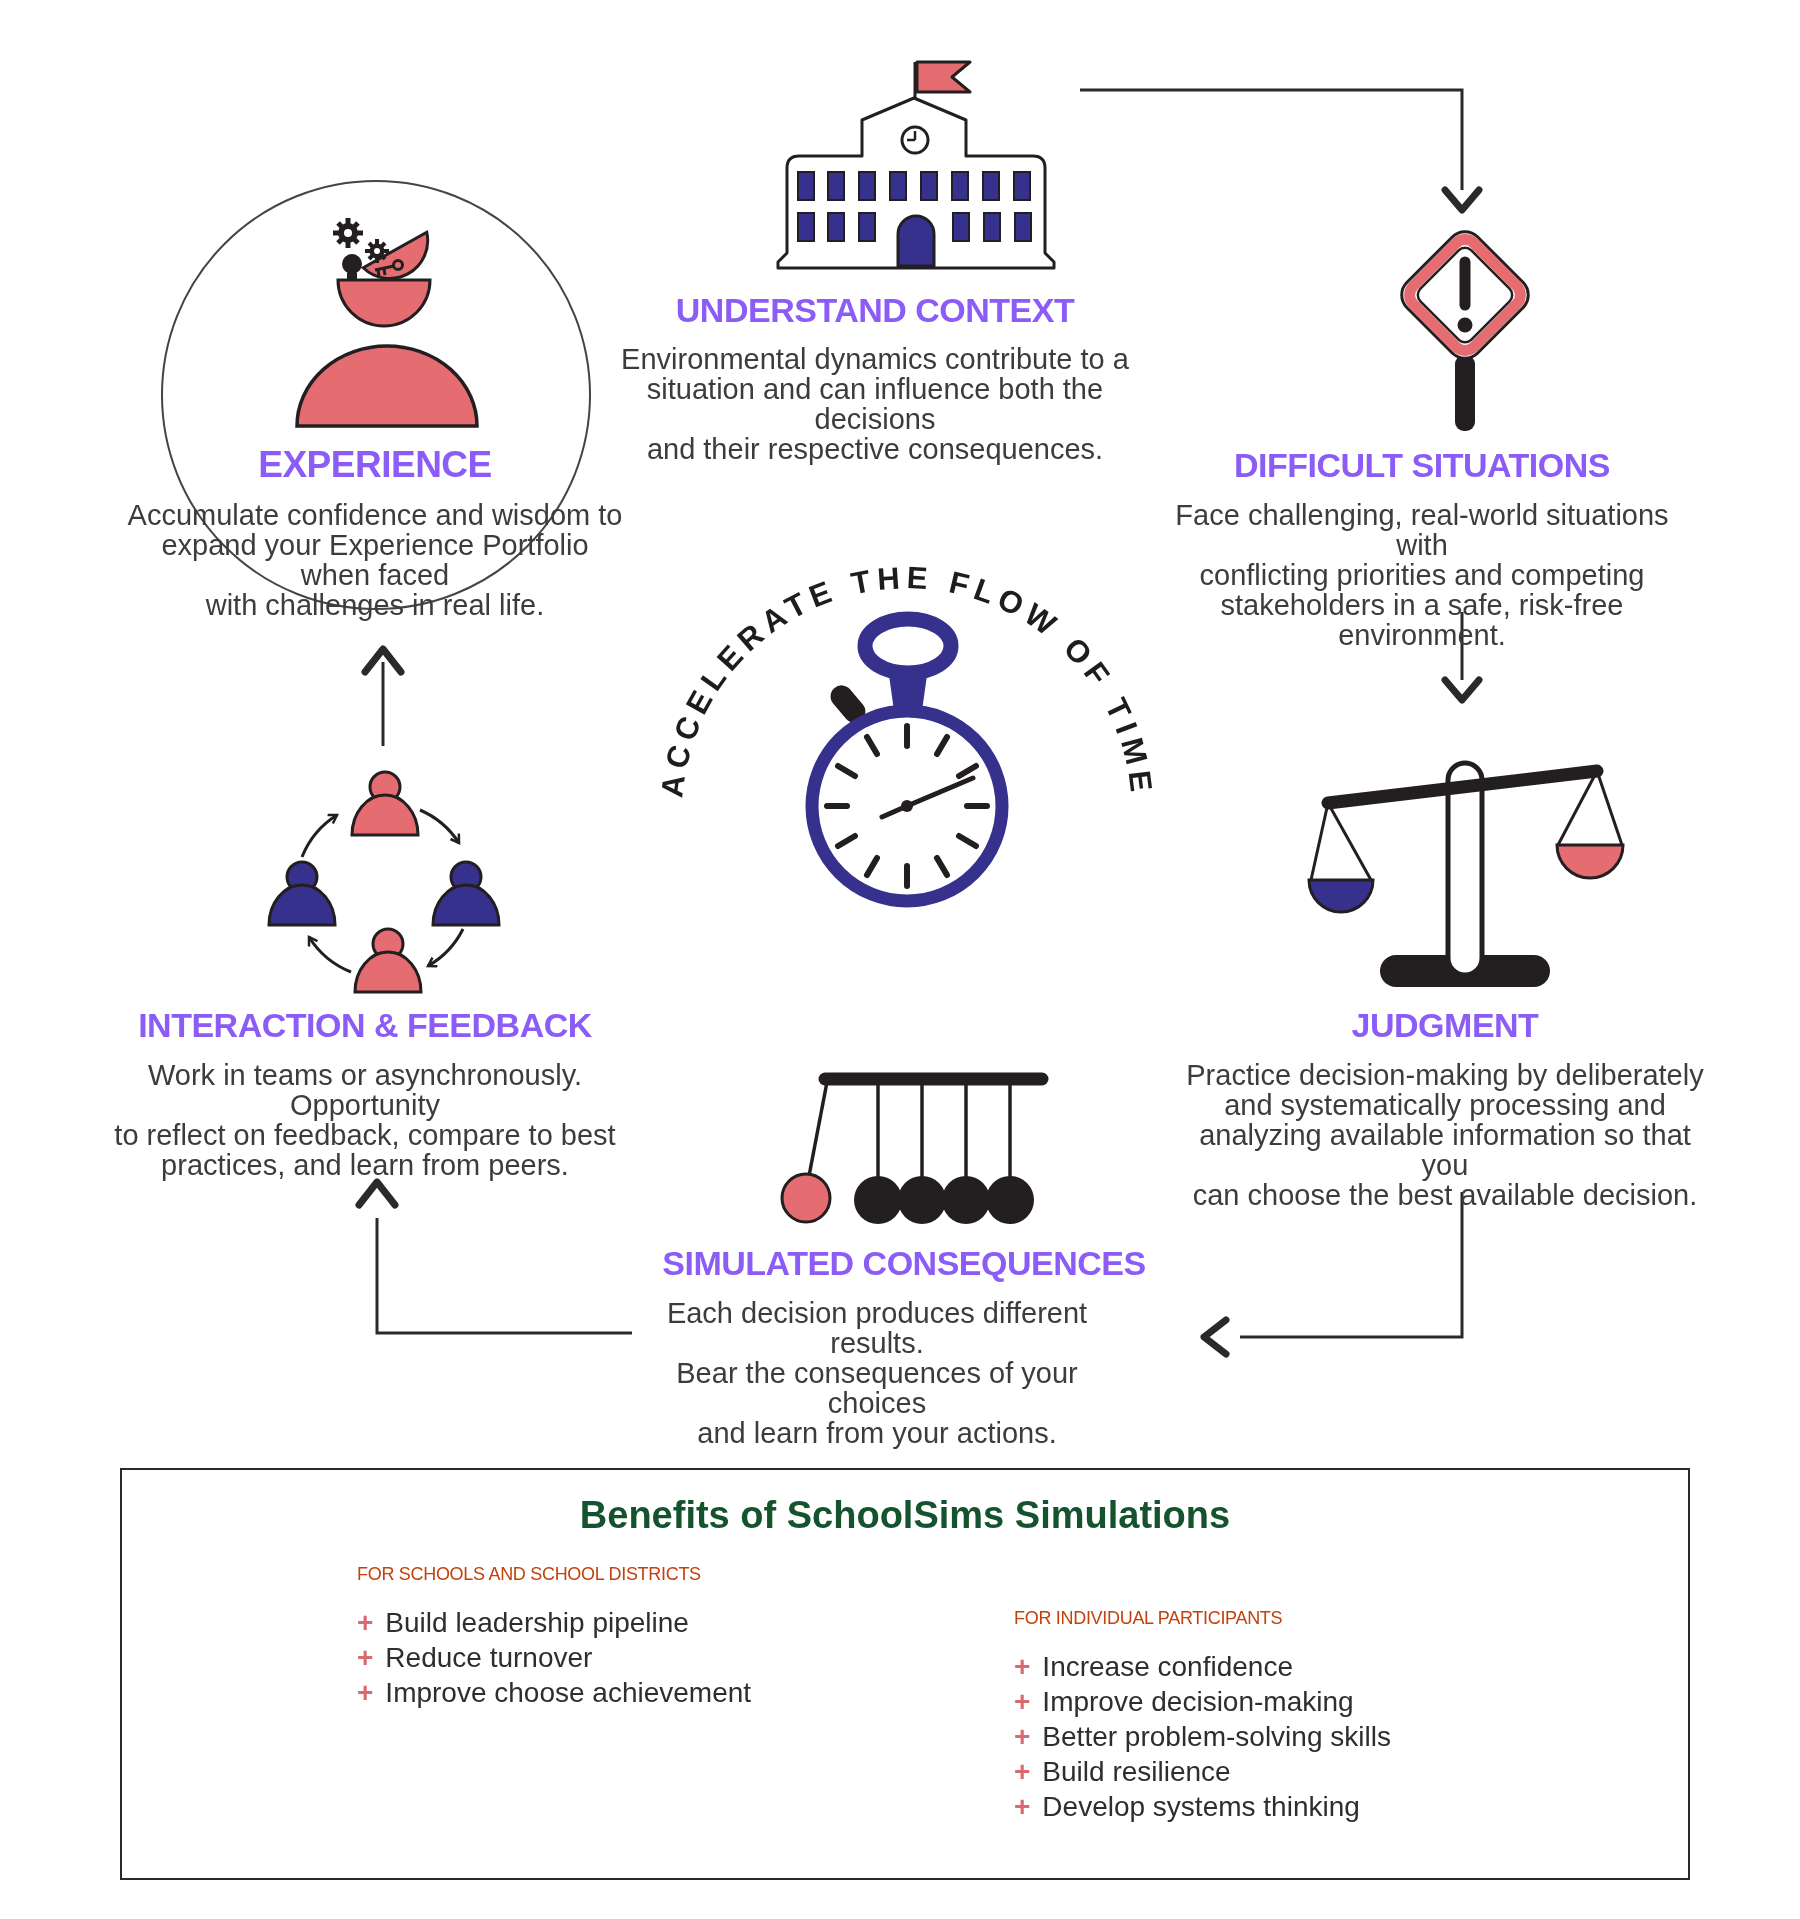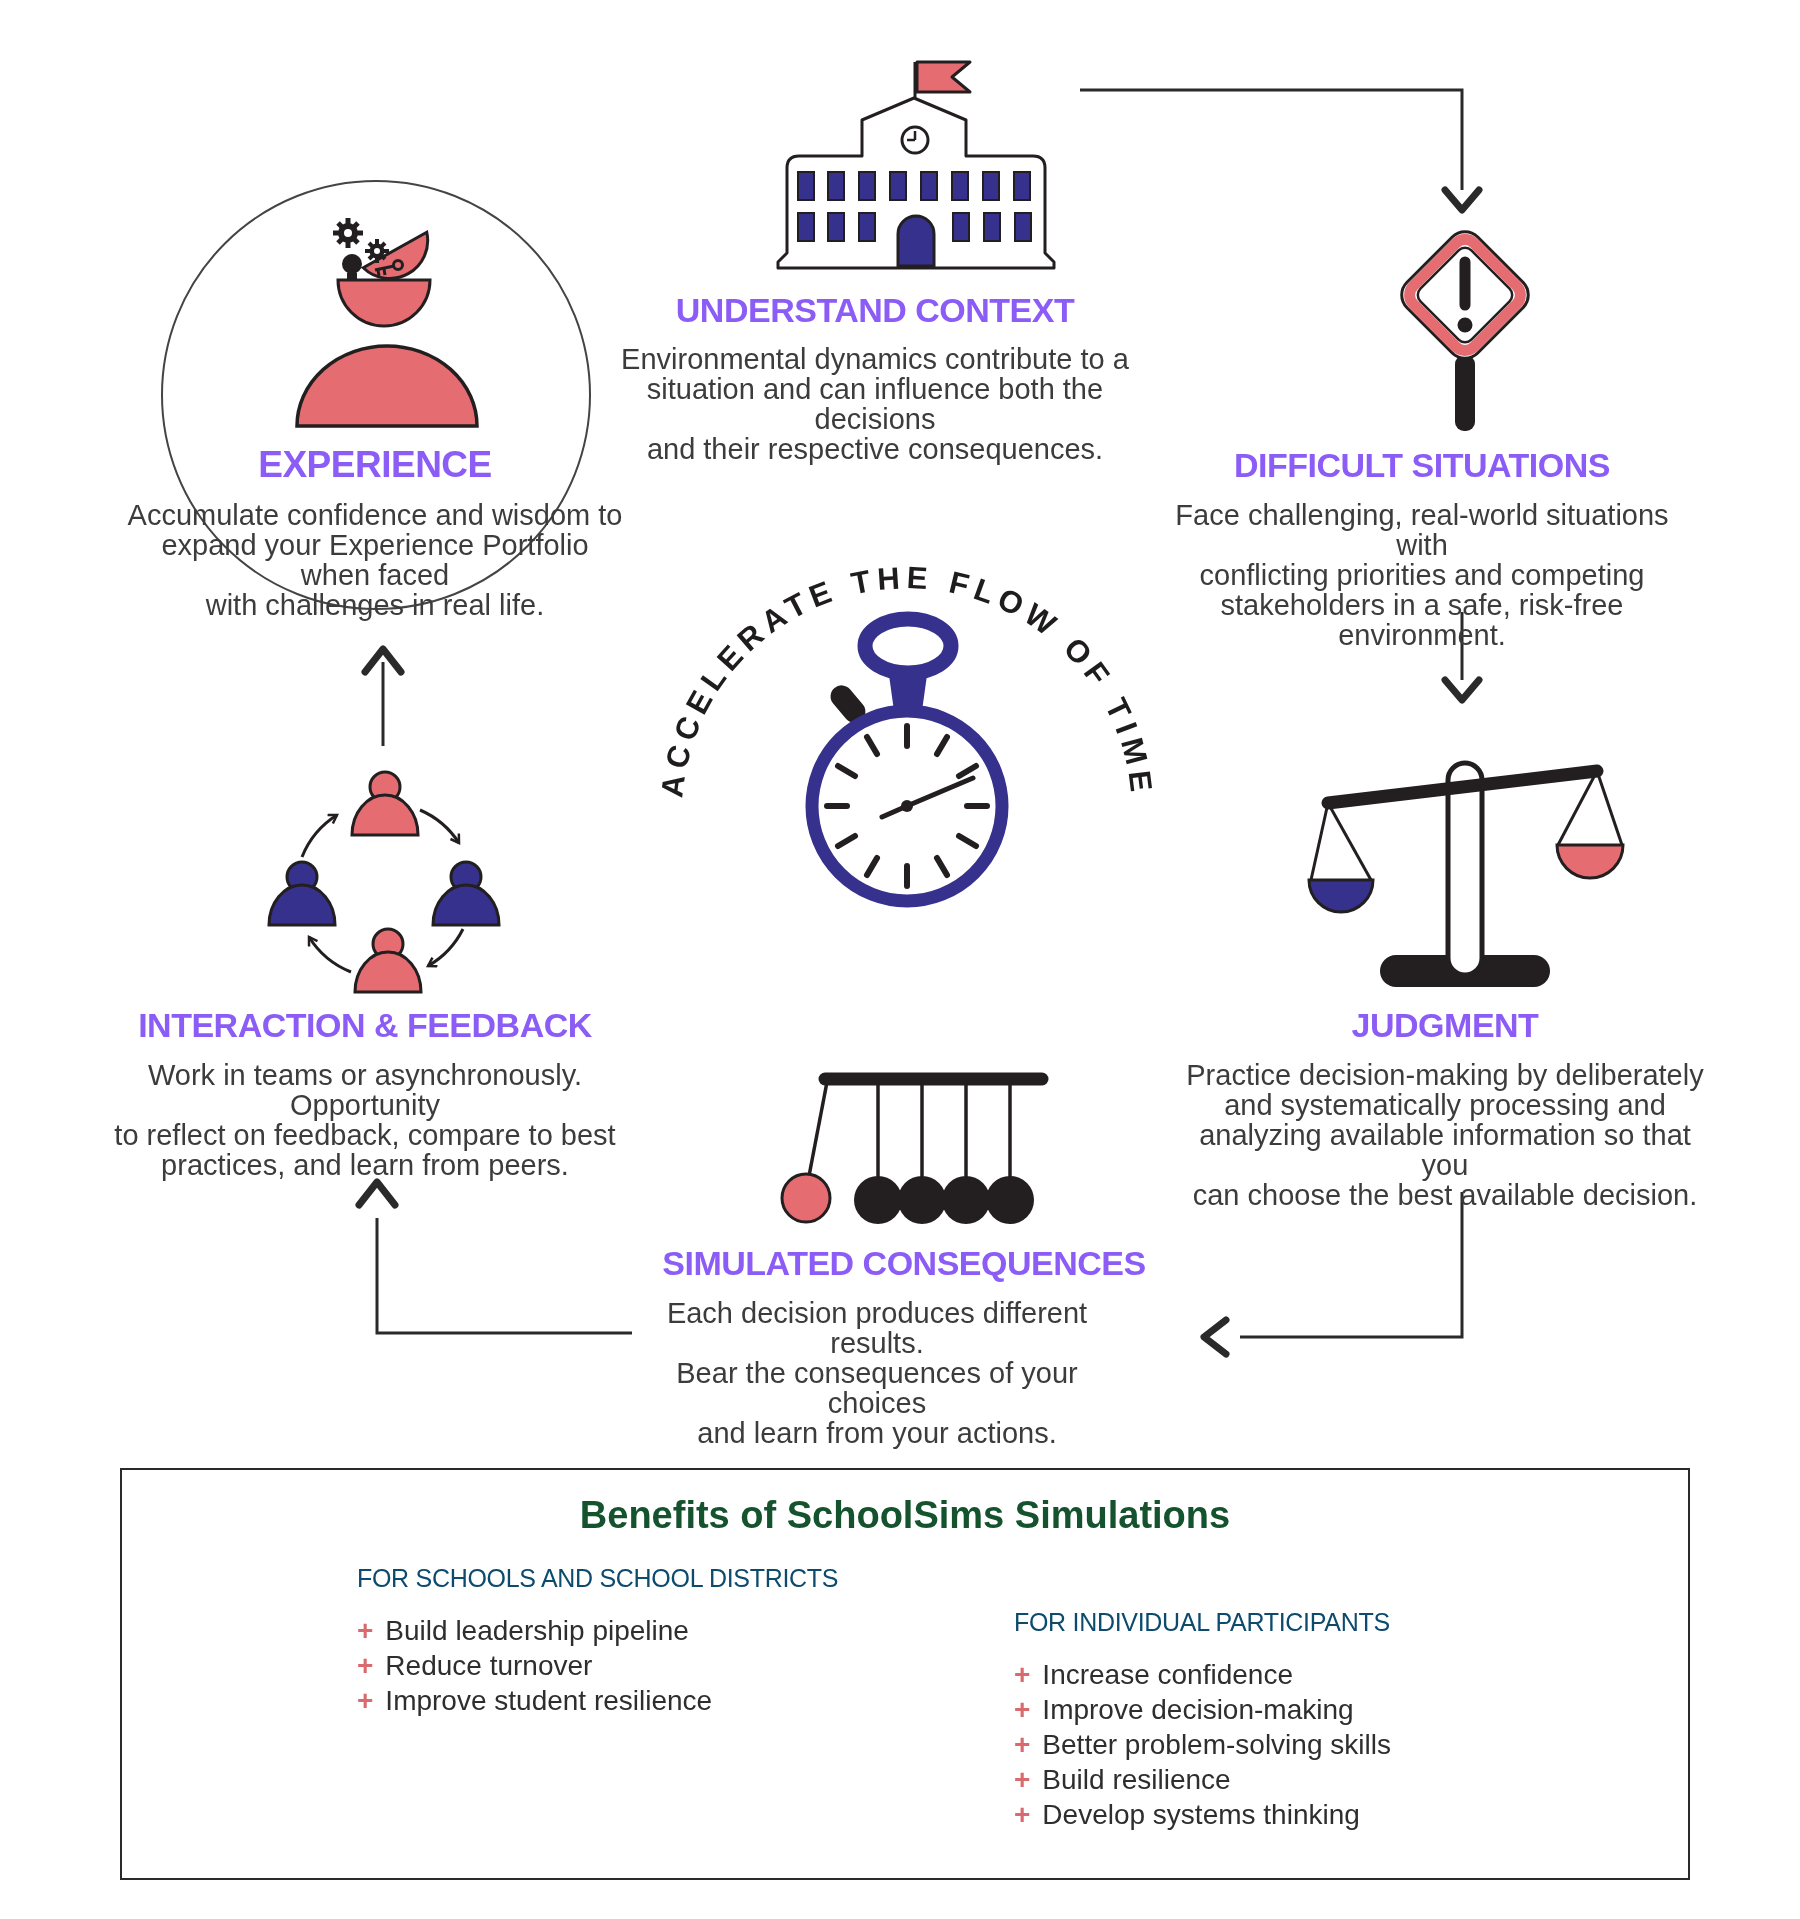--- a/index.html
+++ b/index.html
@@ -22,21 +22,21 @@
   .exp-circle{border:2px solid #454343;border-radius:50%;}
   
   .conn{stroke:#2b2a2a;stroke-width:3;fill:none;}
   .chev{stroke:#2b2a2a;stroke-width:7;fill:none;stroke-linecap:round;stroke-linejoin:round;}
   
   .arc-text{font-family:"Liberation Sans","DejaVu Sans",sans-serif;font-weight:700;
             font-size:31px;letter-spacing:6px;fill:#1e1c1c;}
   
   .benefits-box{border:2px solid #2b2a2a;background:#ffffff;}
   .benefits-title{font-weight:700;font-size:38px;color:#14532d;text-align:center;}
-  .col-heading{font-size:25px;color:#0c4a6e;letter-spacing:-0.3px;}
+  .col-heading{font-size:18px;color:#c2410c;letter-spacing:-0.3px;}
   .brow{display:flex;align-items:baseline;font-size:28px;line-height:35px;color:#2f2e2e;}
   .brow .plus{color:#d96a6e;font-weight:700;margin-right:12px;}
 </style>
 </head>
 <body>
 
 <div id="canvas">
 
   <svg class="abs" style="left:0;top:0;" width="1800" height="1919">
 
@@ -272,21 +272,21 @@
           <div class="brow">
           <span class="plus">+</span>
           <span>Build leadership pipeline</span>
         </div>
           <div class="brow">
           <span class="plus">+</span>
           <span>Reduce turnover</span>
         </div>
           <div class="brow">
           <span class="plus">+</span>
-          <span>Improve student resilience</span>
+          <span>Improve choose achievement</span>
         </div>
         </div>
     </div>
 
     <div class="abs" style="left:892px;top:94px;width:600px;margin-top:44px;">
       <div class="col-heading">FOR INDIVIDUAL PARTICIPANTS</div>
       <div style="margin-top:20px;">
           <div class="brow">
           <span class="plus">+</span>
           <span>Increase confidence</span>

